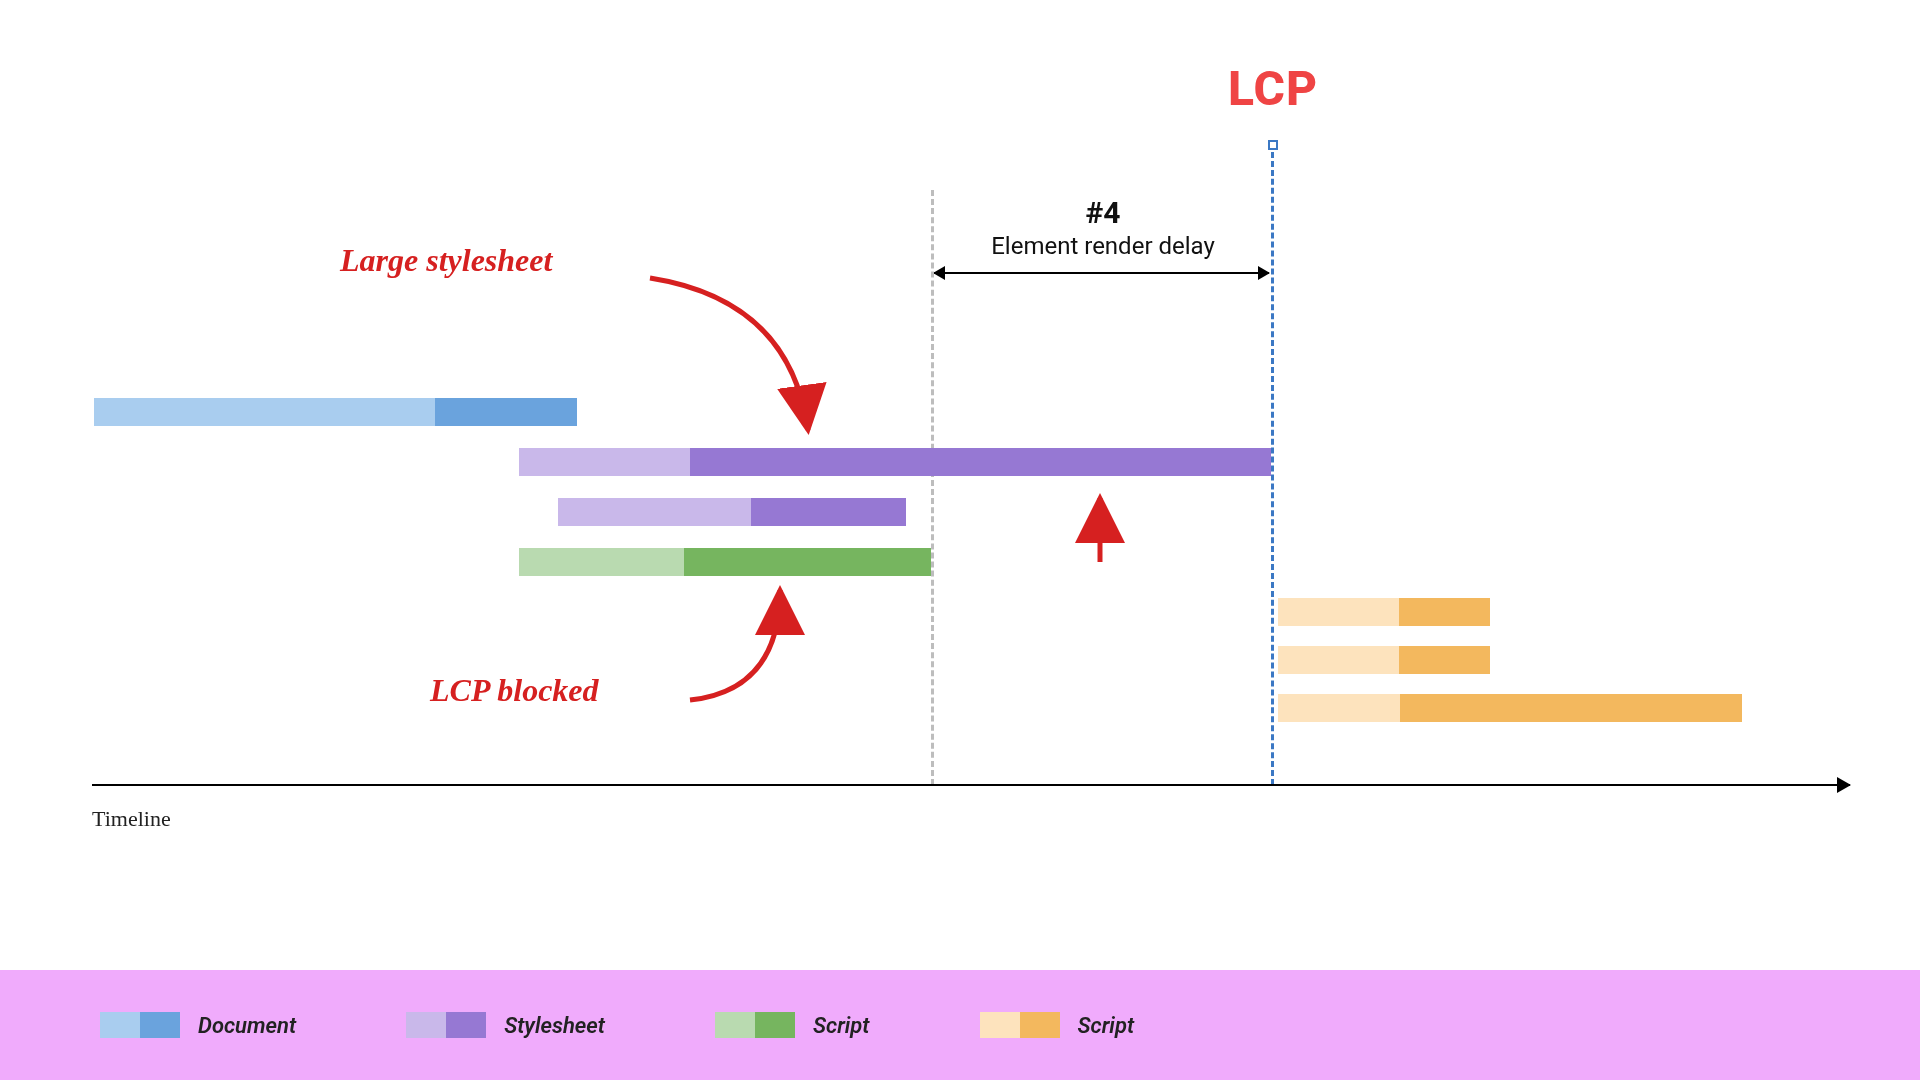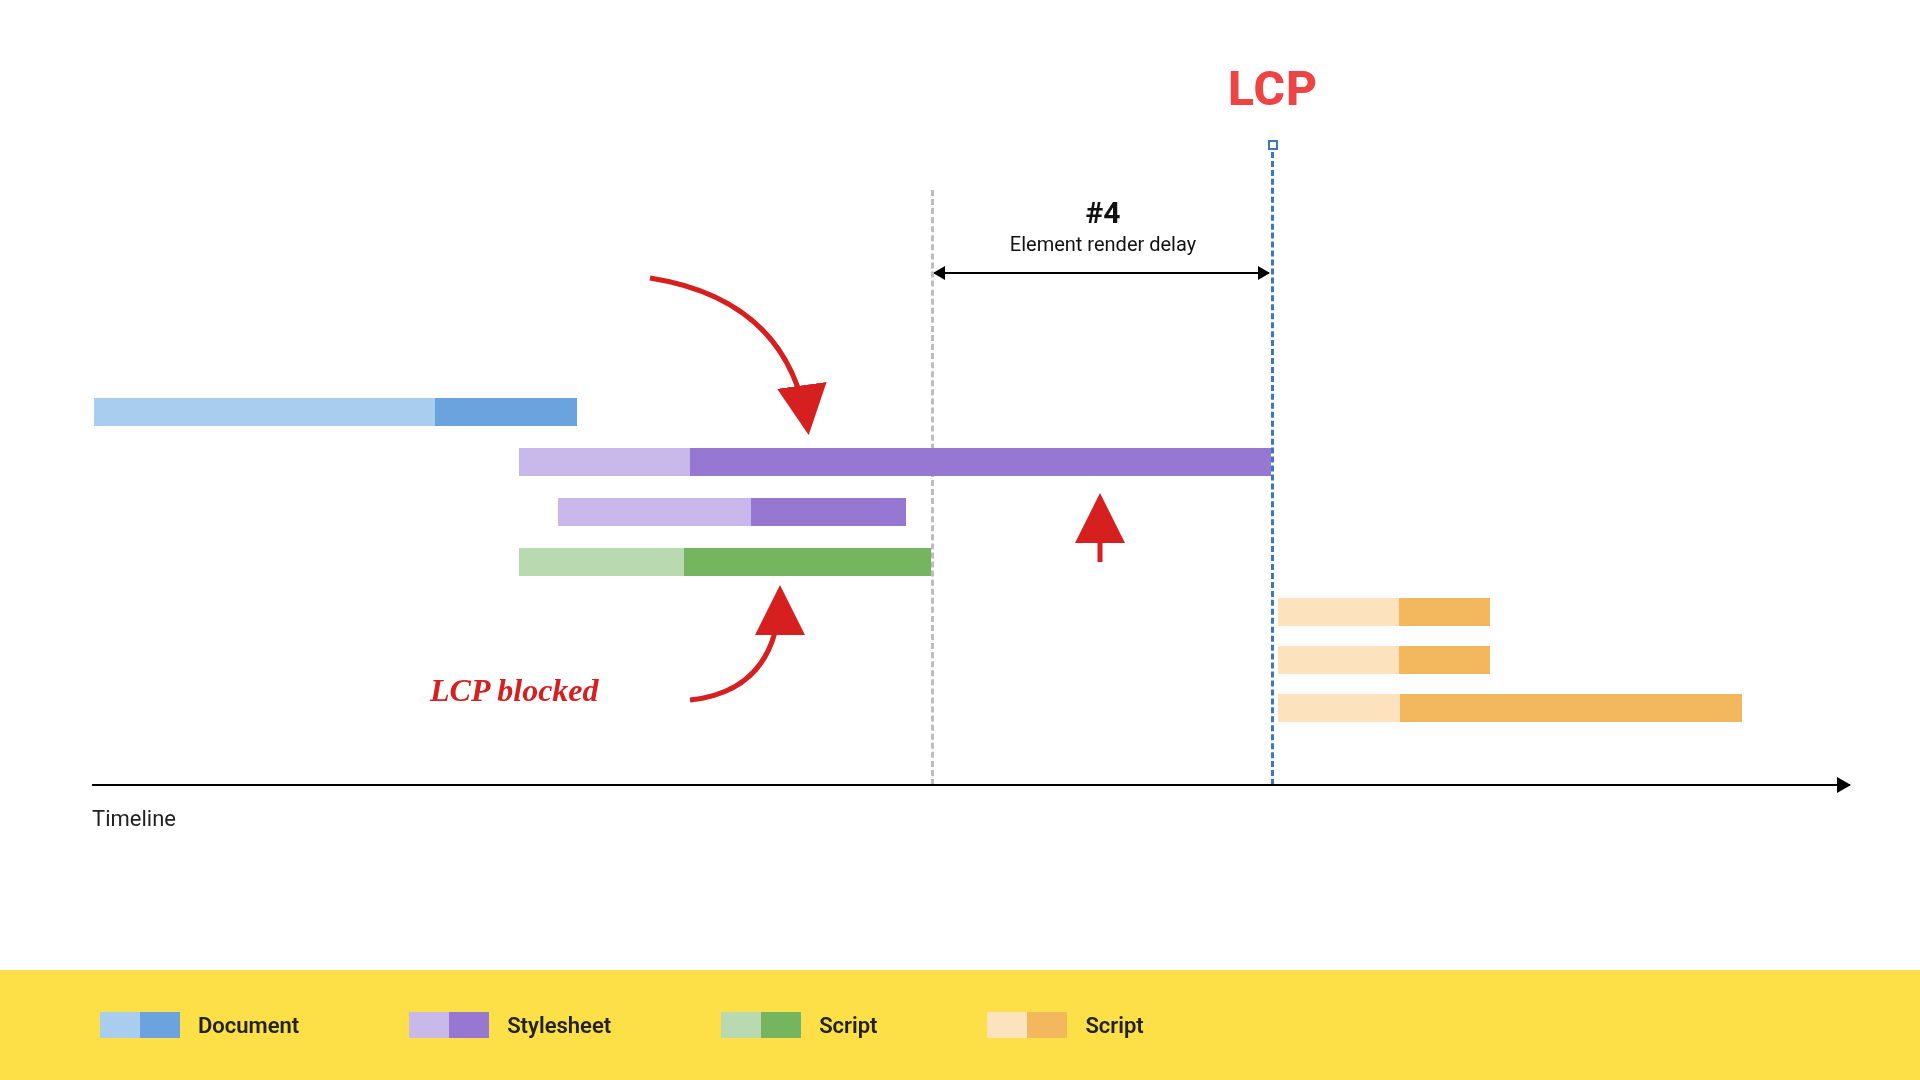--- a/index.html
+++ b/index.html
@@ -58,21 +58,21 @@
     transform: translateX(-50%);
     letter-spacing: 1px;
   }
   .segment-label {
     position: absolute;
     text-align: center;
     color: #111;
     transform: translateX(-50%);
   }
   .segment-label .num { font-size: 30px; font-weight: 700; }
-  .segment-label .sub { font-size: 20px; margin-top: 2px; }
+  .segment-label .sub { font-size: 24px; margin-top: 2px; }
 
   .dbl-arrow {
     position: absolute;
     height: 2px;
     background: #000;
   }
   .dbl-arrow::before, .dbl-arrow::after {
     content: '';
     position: absolute;
     top: -6px;
@@ -90,25 +90,26 @@
     font-style: italic;
     font-weight: 600;
     line-height: 1.25;
     text-align: center;
   }
 
   .legend {
     position: absolute;
     left: 0; right: 0; bottom: 0;
     height: 110px;
-    background: #fde047;
+    background: #f0abfc;
     display: flex;
     align-items: center;
     gap: 110px;
     padding-left: 100px;
+    font-style: italic;
   }
   .legend-item {
     display: flex;
     align-items: center;
     gap: 18px;
   }
   .legend-swatch {
     width: 80px; height: 26px;
     display: flex;
   }
@@ -177,22 +178,23 @@
     <div class="seg-light" style="width:57.3%; background:#fde3bd;"></div>
     <div class="seg-dark" style="width:42.7%; background:#f3b85e;"></div>
   </div>
 
   <div class="bar" style="left:1278px; top:694px; width:464px;">
     <div class="seg-light" style="width:26.3%; background:#fde3bd;"></div>
     <div class="seg-dark" style="width:73.7%; background:#f3b85e;"></div>
   </div>
 
   <div class="timeline-axis" style="left:92px; right:70px; top:784px;"></div>
-  <div class="axis-label" style="left:92px; top:806px;">Timeline</div>
-
+  <div class="axis-label" style="left:92px; top:806px;font-family:Liberation Serif, serif;">Timeline</div>
+
+  <div class="annotation" style="left:340px; top:240px;">Large stylesheet</div>
 
   <div class="annotation" style="left:430px; top:670px;">LCP blocked</div>
 
 
   <svg class="overlay">
     <defs>
       <marker id="redArrow" markerWidth="12" markerHeight="12" refX="9" refY="5" orient="auto">
         <path d="M0,0 L10,5 L0,10 Z" fill="#d62020"></path>
       </marker>
     </defs>

